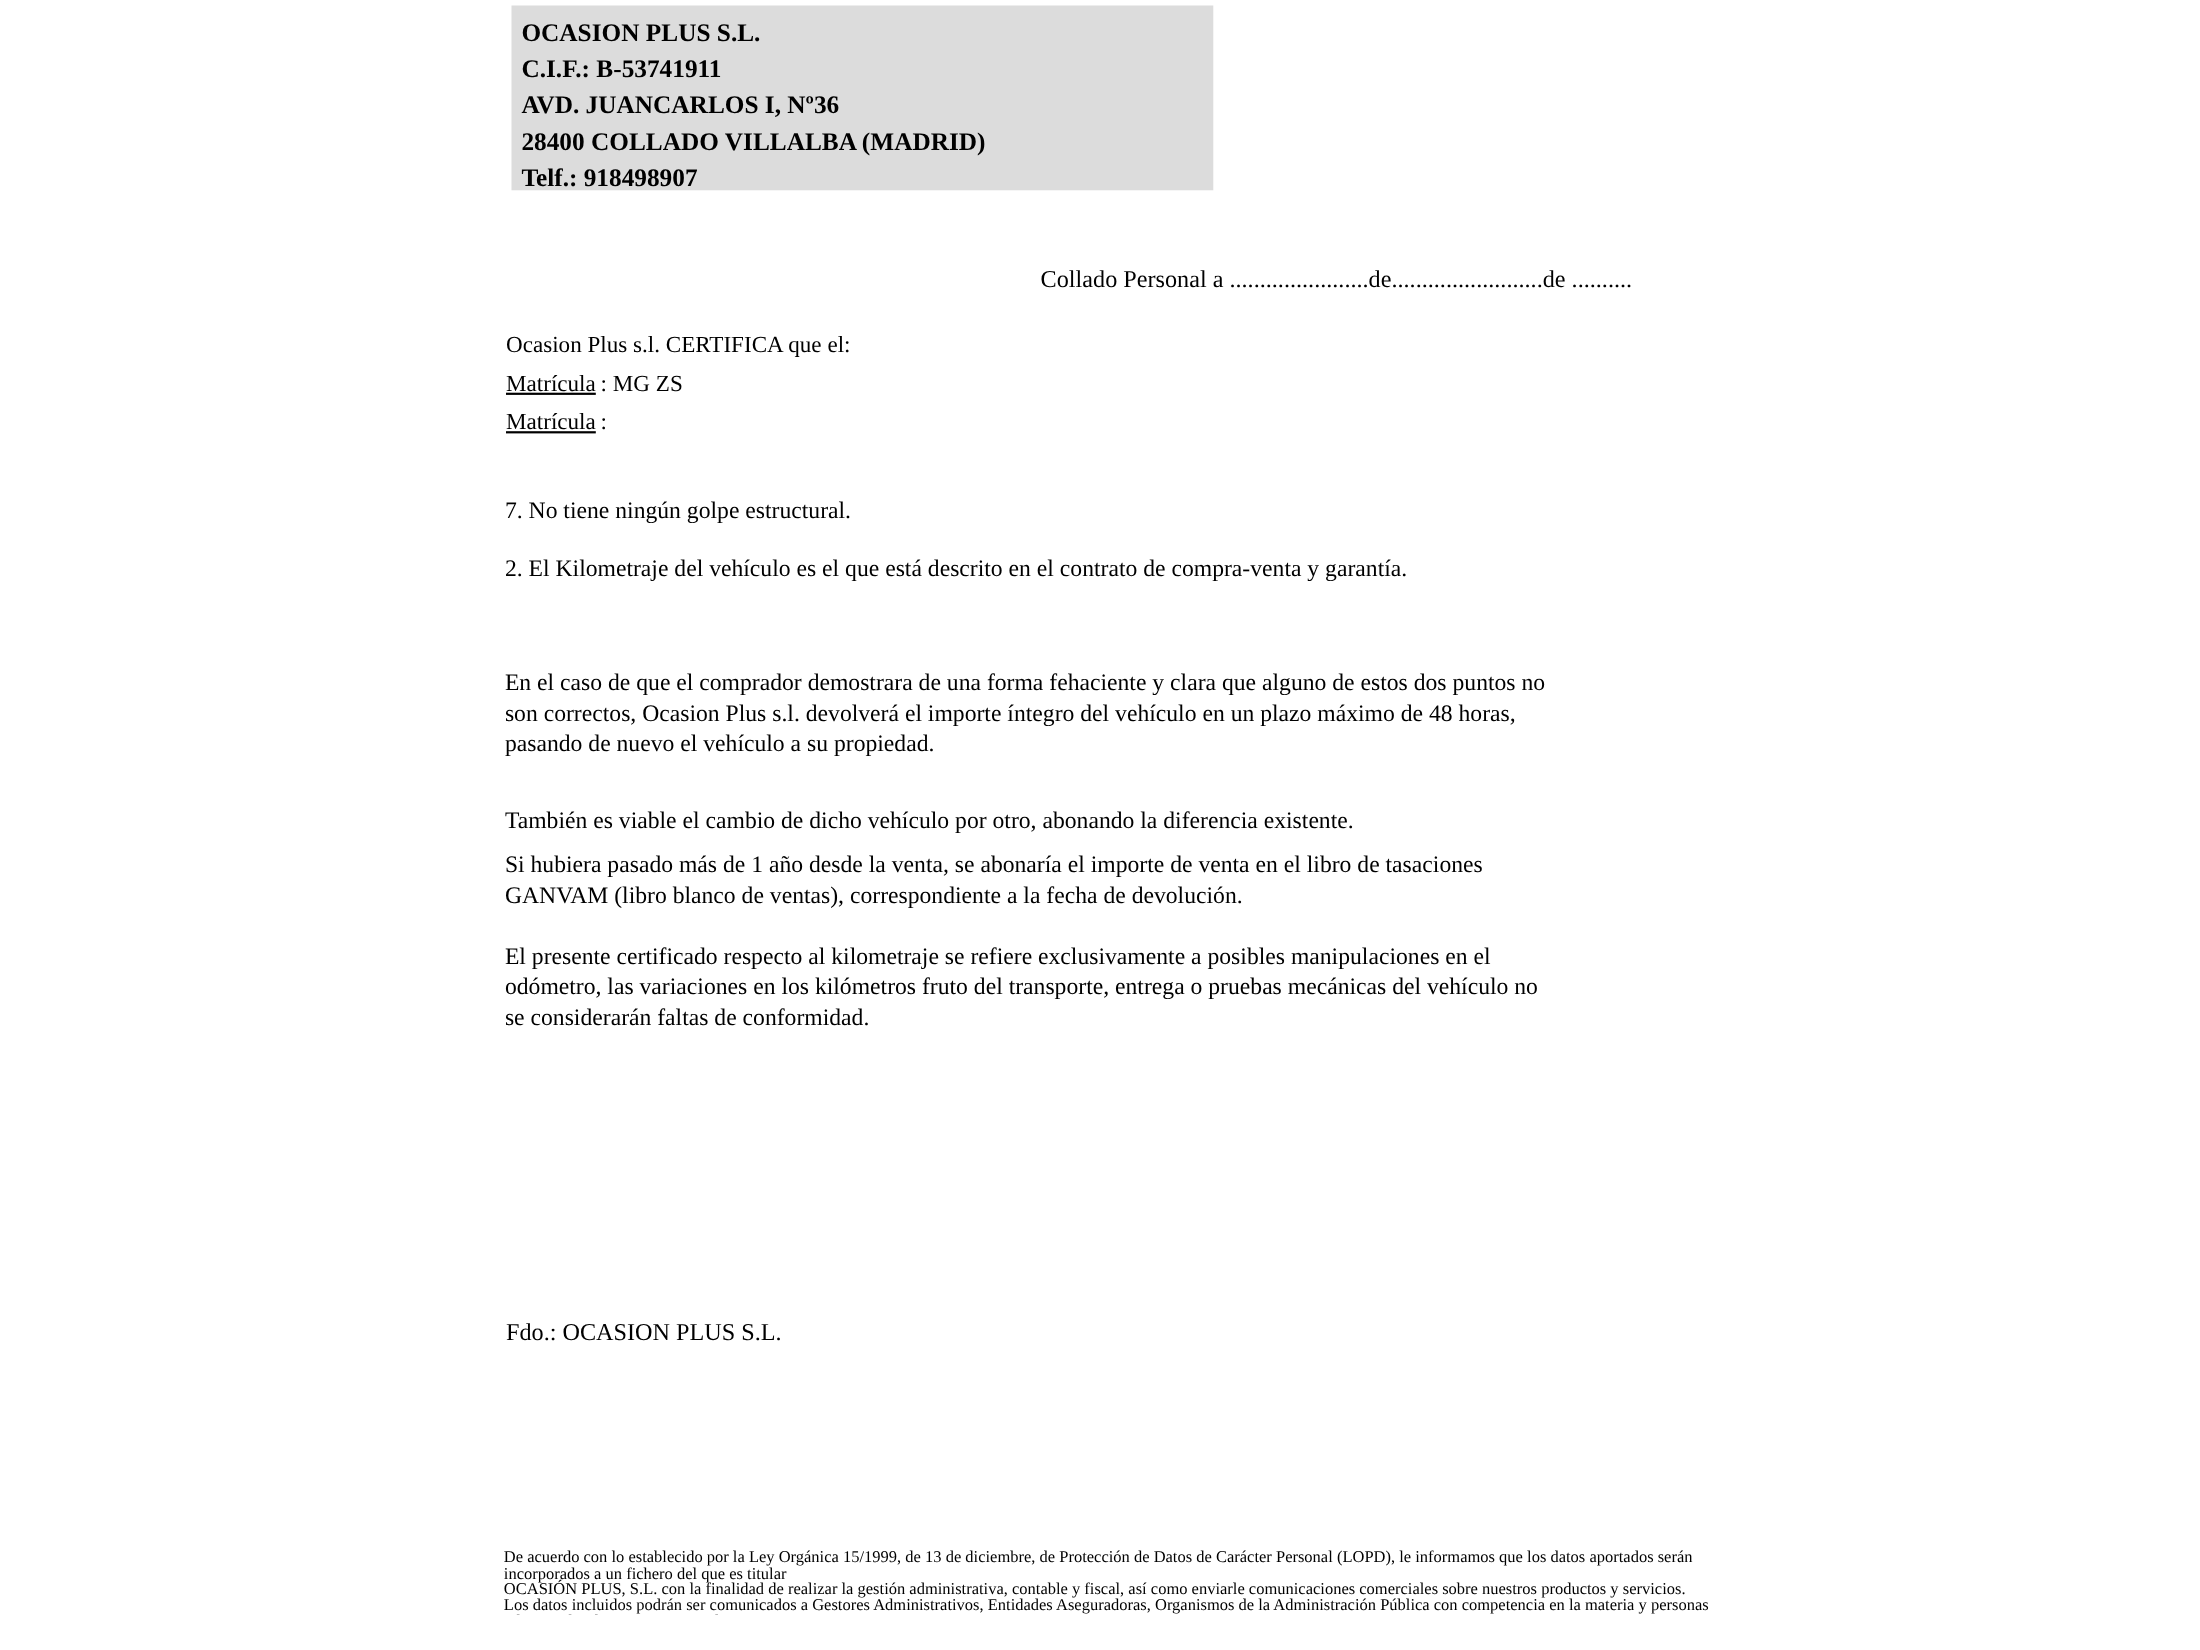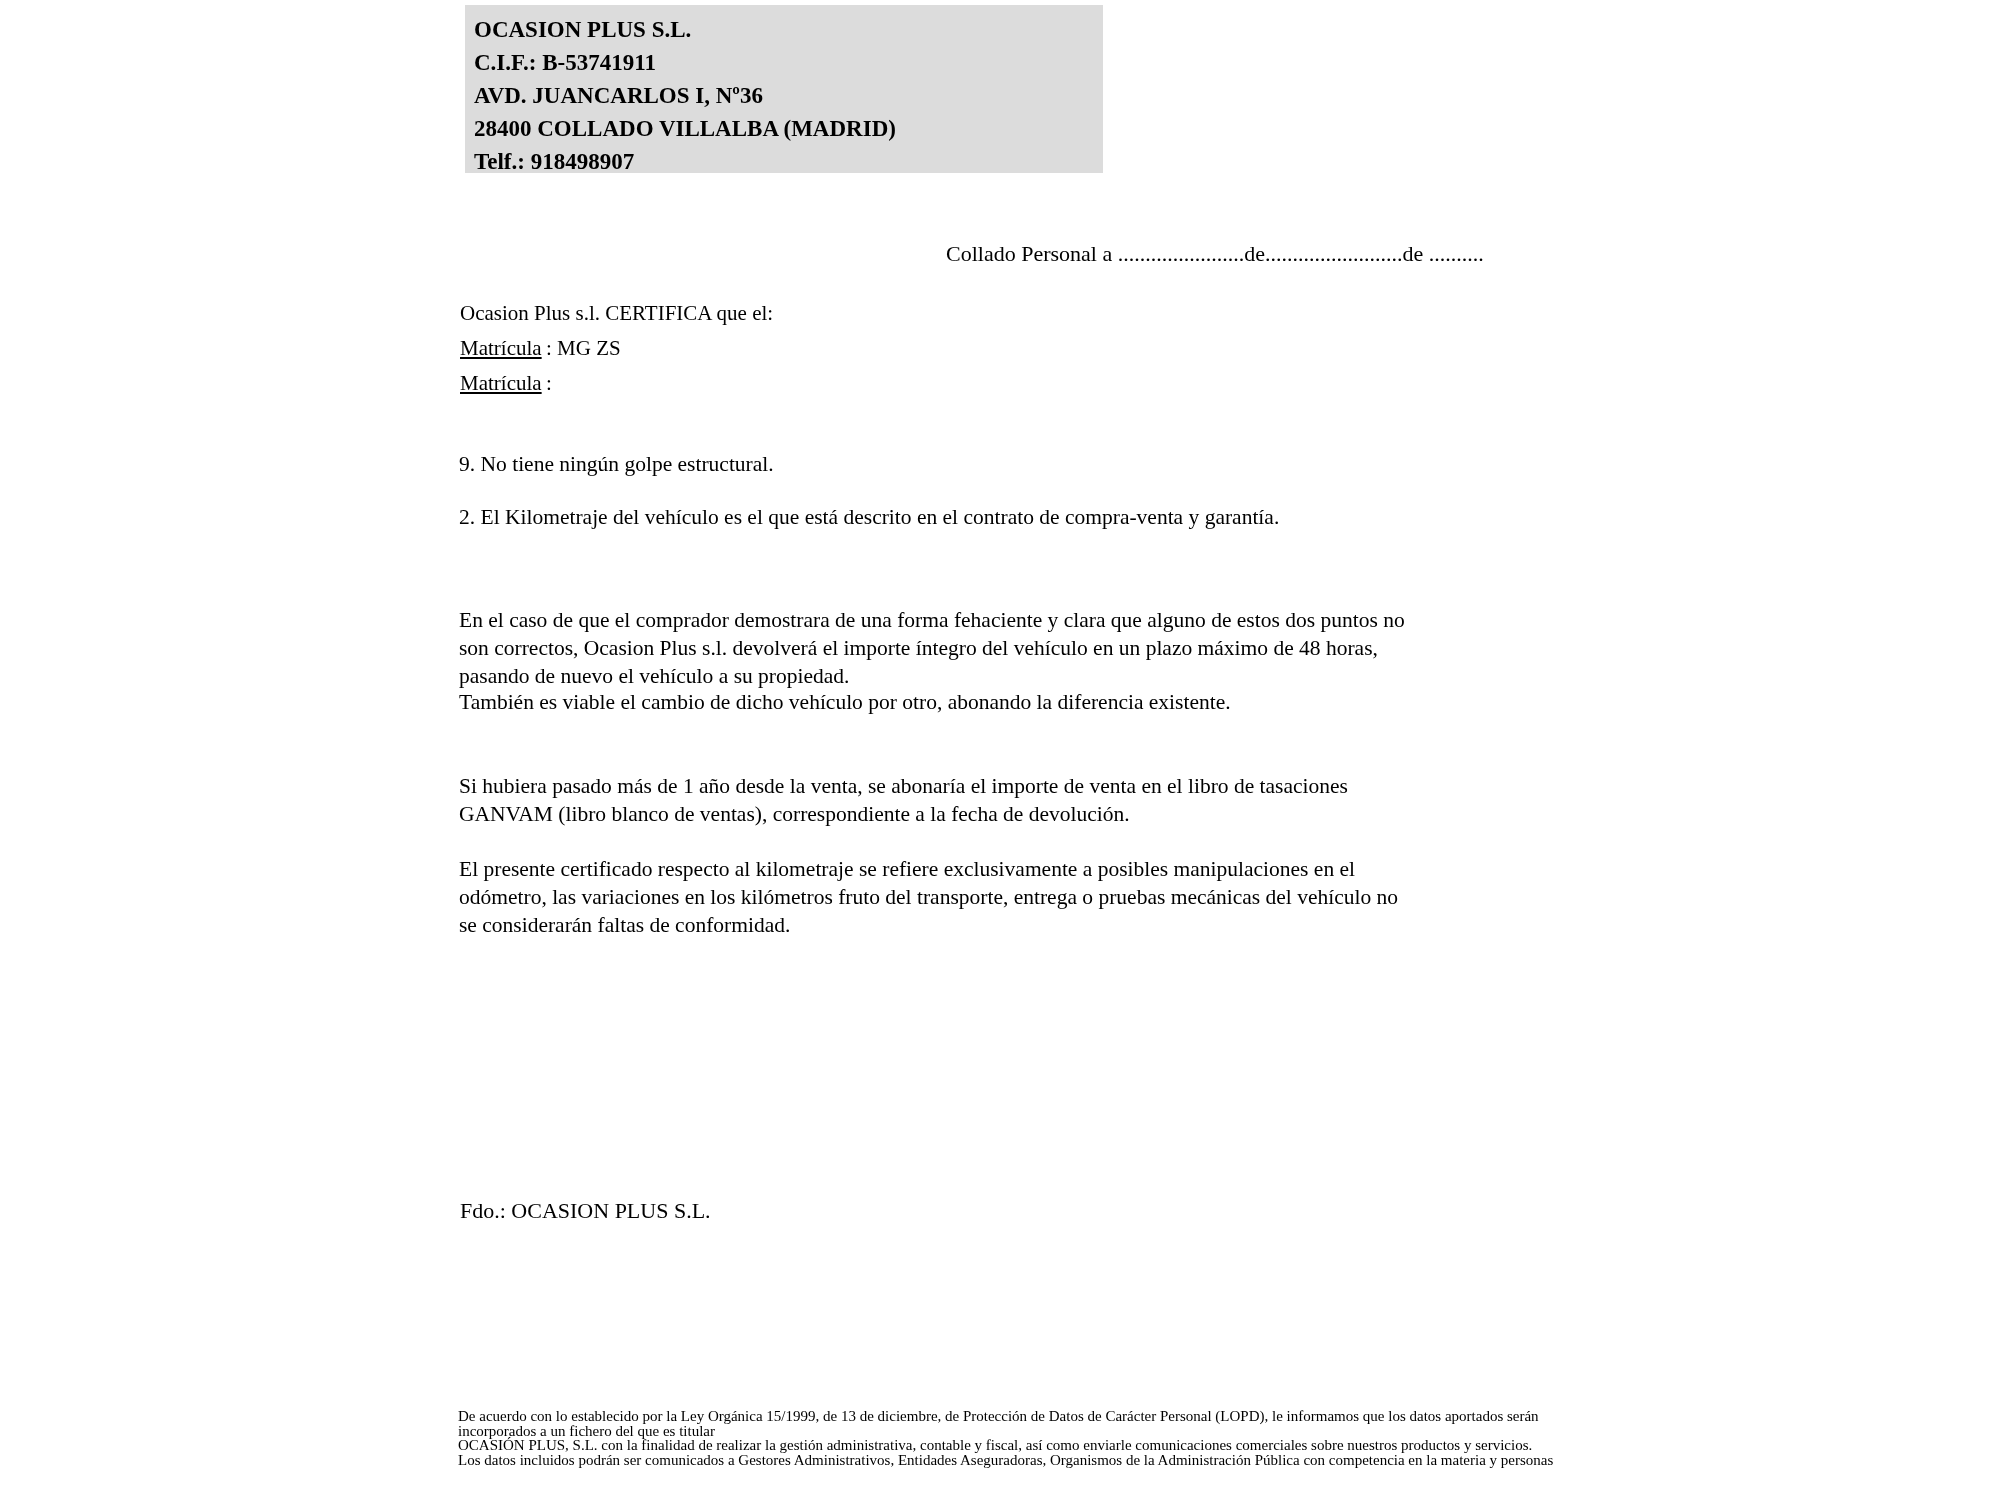--- a/index.html
+++ b/index.html
@@ -60,21 +60,21 @@
   .point-2 { top: 505px; }
   .para {
     position: absolute;
     left: 459px;
     width: 1110px;
     font-size: 21.5px;
     line-height: 28px;
     white-space: pre-line;
   }
   .para-0 { top: 606px; }
-  .para-1 { top: 688px; }
+  .para-1 { top: 732px; }
   .para-2 { top: 772px; }
   .para-3 { top: 855px; }
   .fdo {
     position: absolute;
     left: 460px;
     top: 1198px;
     font-size: 22px;
     white-space: nowrap;
   }
   .legal {
@@ -107,21 +107,21 @@
     <div class="field-row">
       <span class="label-wrap"><span class="label-u">Matrícula</span></span>
       <span>: MG ZS</span>
     </div>
     <div class="field-row">
       <span class="label-wrap"><span class="label-u">Matrícula</span></span>
       <span>:</span>
     </div>
   </div>
 
-  <div class="point point-1">9. No tiene ningún golpe estructural.</div>
+  <div class="point point-1">7. No tiene ningún golpe estructural.</div>
   <div class="point point-2">2. El Kilometraje del vehículo es el que está descrito en el contrato de compra-venta y garantía.</div>
 
   <div class="para para-0">En el caso de que el comprador demostrara de una forma fehaciente y clara que alguno de estos dos puntos no
 son correctos, Ocasion Plus s.l. devolverá el importe íntegro del vehículo en un plazo máximo de 48 horas,
 pasando de nuevo el vehículo a su propiedad.</div>
   <div class="para para-1">También es viable el cambio de dicho vehículo por otro, abonando la diferencia existente.</div>
   <div class="para para-2">Si hubiera pasado más de 1 año desde la venta, se abonaría el importe de venta en el libro de tasaciones
 GANVAM (libro blanco de ventas), correspondiente a la fecha de devolución.</div>
   <div class="para para-3">El presente certificado respecto al kilometraje se refiere exclusivamente a posibles manipulaciones en el
 odómetro, las variaciones en los kilómetros fruto del transporte, entrega o pruebas mecánicas del vehículo no

